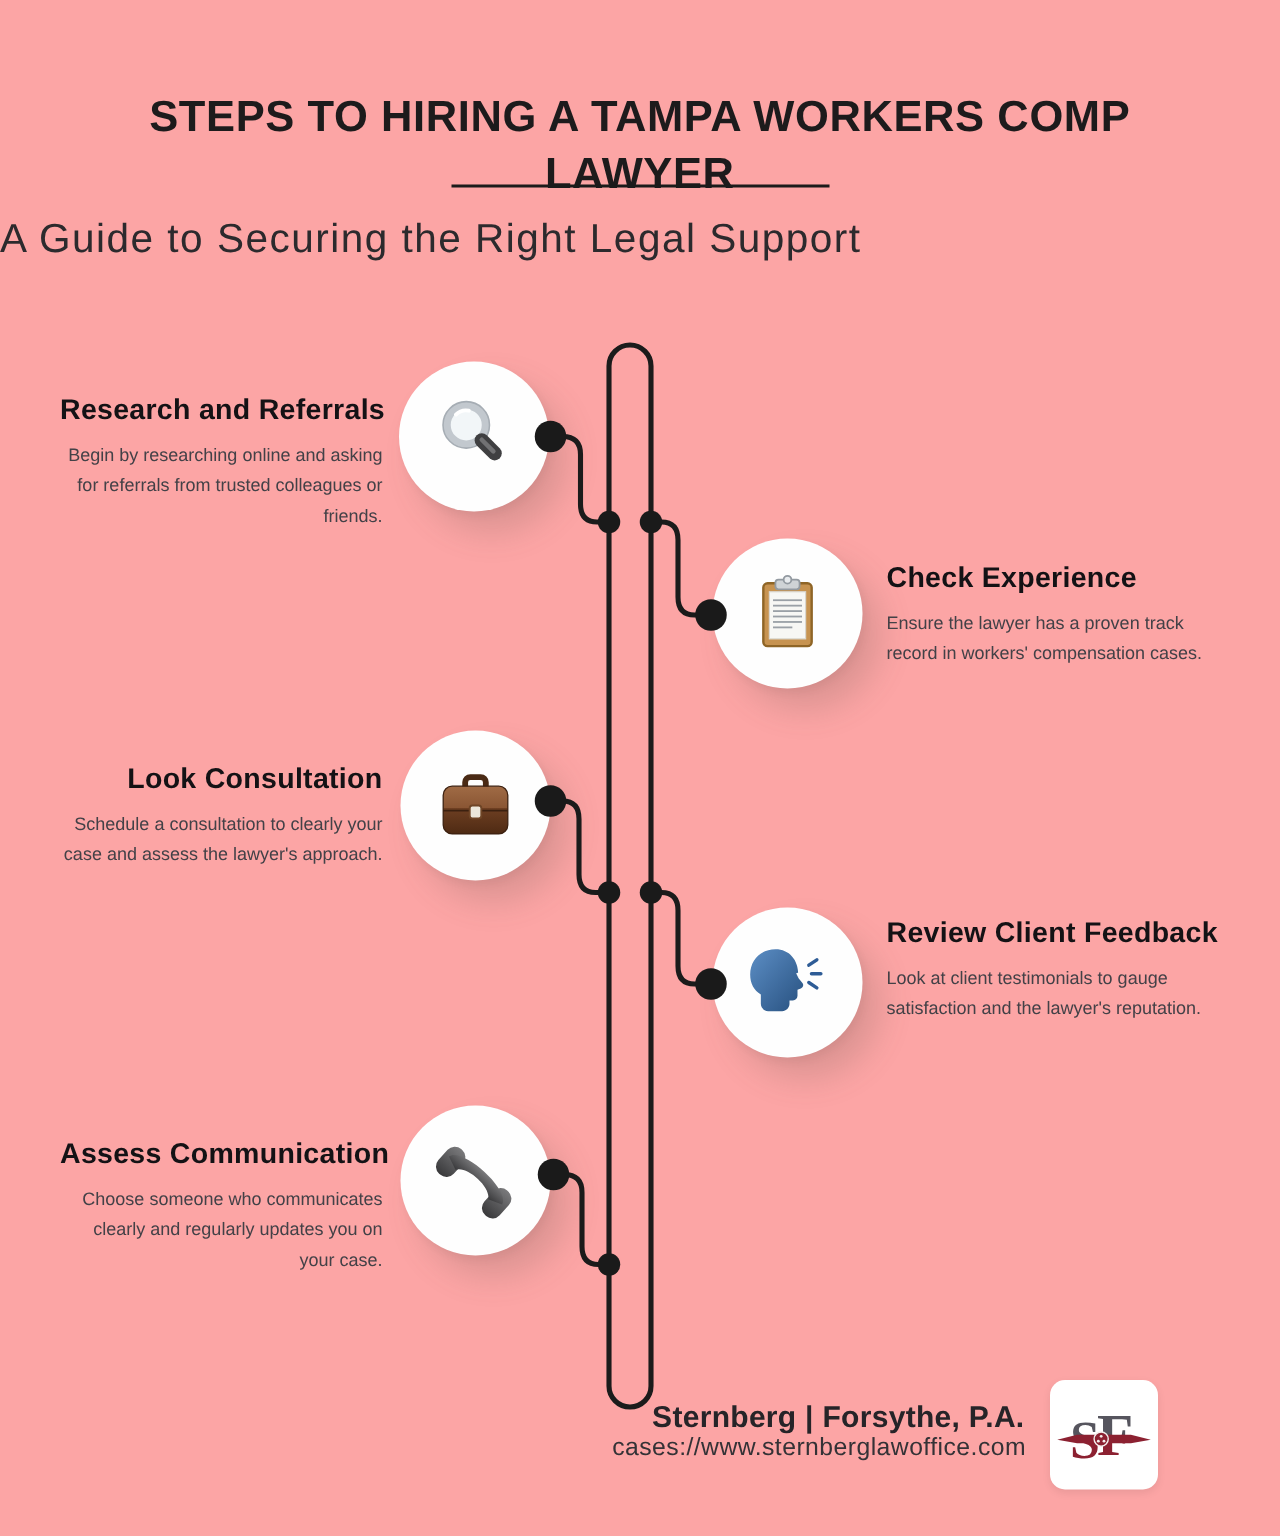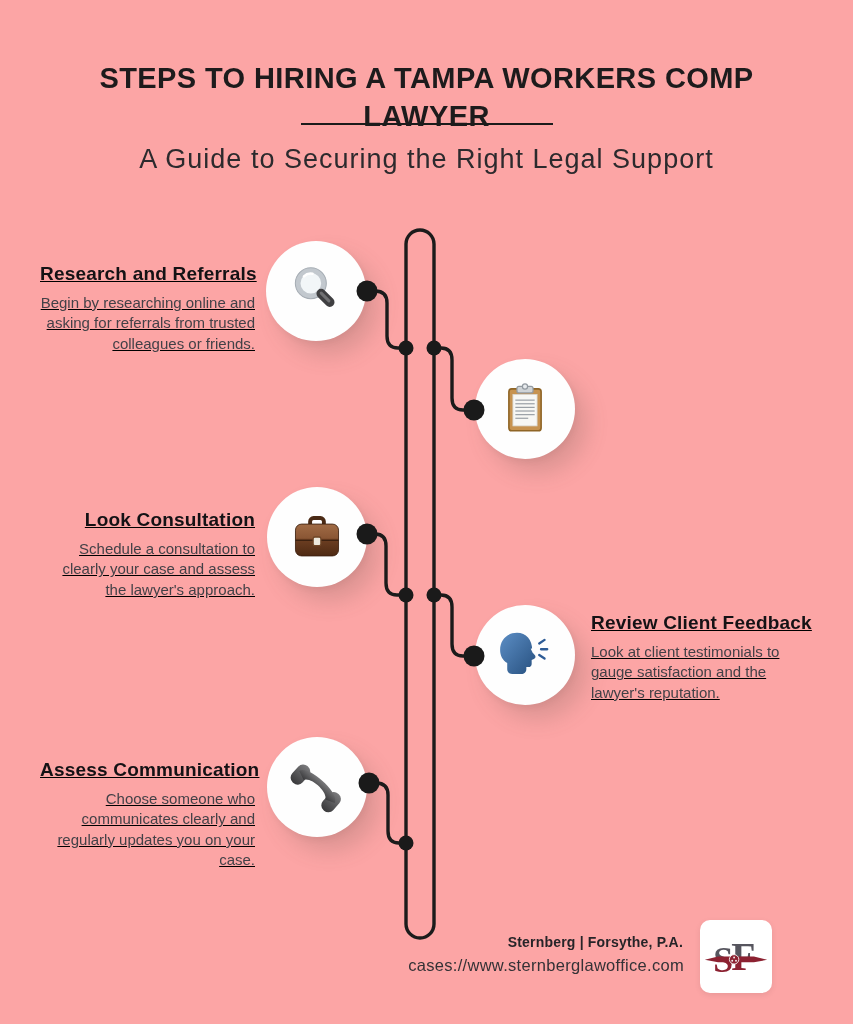--- a/index.html
+++ b/index.html
@@ -15,31 +15,31 @@
     position:absolute;top:40px;left:50%;transform:translateX(-50%);
     width:680px;text-align:center;
     font-size:29px;font-weight:800;line-height:38px;
     letter-spacing:.4px;color:#1d1b1c;
   }
   .divider{
     position:absolute;top:123px;left:50%;transform:translateX(-50%);
     width:252px;height:2px;background:#1b1b1b;
   }
   .subtitle{
-    position:absolute;top:144px;left:0;right:0;text-align:center;
+    position:absolute;top:144px;left:0;right:0;
     font-size:27px;font-weight:400;letter-spacing:1px;color:#2c2a2d;
   }
   
-  .step-text{position:absolute;text-decoration:underline;}
+  .step-text{position:absolute;}
   .step-text h2{
     margin:0 0 8px 0;font-size:19px;line-height:1.1;
     font-weight:800;color:#141215;letter-spacing:.2px;
   }
   .step-text p{
-    margin:0;font-size:15px;line-height:20.5px;color:#434147;
+    margin:0;font-size:12px;line-height:20.5px;color:#434147;
   }
   .step-text.left{text-align:right;}
   .step-text.left h2{white-space:nowrap;}
   .step-text.right{text-align:left;}
   #step1-text{top:264px;right:598px;width:215px;}
   #step2-text{top:376px;left:591px;width:225px;}
   #step3-text{top:510px;right:598px;width:215px;}
   #step4-text{top:613px;left:591px;width:225px;}
   #step5-text{top:760px;right:598px;width:215px;}
   
@@ -52,21 +52,21 @@
   #circle1{left:266px;top:241px;}
   #circle2{left:475px;top:359px;}
   #circle3{left:267px;top:487px;}
   #circle4{left:475px;top:605px;}
   #circle5{left:267px;top:737px;}
   
   .timeline{position:absolute;left:0;top:0;pointer-events:none;}
   
   .footer-company{
     position:absolute;top:934px;right:170px;white-space:nowrap;
-    font-size:14px;font-weight:800;color:#262428;letter-spacing:.2px;
+    font-size:20px;font-weight:800;color:#262428;letter-spacing:.2px;
   }
   .footer-url{
     position:absolute;top:956px;right:169px;white-space:nowrap;
     font-size:16.5px;font-weight:400;color:#343236;letter-spacing:.3px;
   }
   .logo-box{
     position:absolute;left:700px;top:920px;width:72px;height:73px;
     background:#ffffff;border-radius:10px;
     box-shadow:0 2px 6px rgba(0,0,0,.08);
     display:flex;align-items:center;justify-content:center;
@@ -79,20 +79,22 @@
 
   <h1 class="title">STEPS TO HIRING A TAMPA WORKERS COMP LAWYER</h1>
   <div class="divider"></div>
   <div class="subtitle">A Guide to Securing the Right Legal Support</div>
 
   <div class="step-text left" id="step1-text">
     <h2>Research and Referrals</h2>
     <p>Begin by researching online and asking for referrals from trusted colleagues or friends.</p>
   </div>
   <div class="step-text right" id="step2-text">
+    <h2>Check Experience</h2>
+    <p>Ensure the lawyer has a proven track record in workers' compensation cases.</p>
   </div>
   <div class="step-text left" id="step3-text">
     <h2>Look Consultation</h2>
     <p>Schedule a consultation to clearly your case and assess the lawyer's approach.</p>
   </div>
   <div class="step-text left" id="step5-text">
     <h2>Assess Communication</h2>
     <p>Choose someone who communicates clearly and regularly updates you on your case.</p>
   </div>
   <div class="step-text right" id="step4-text">

